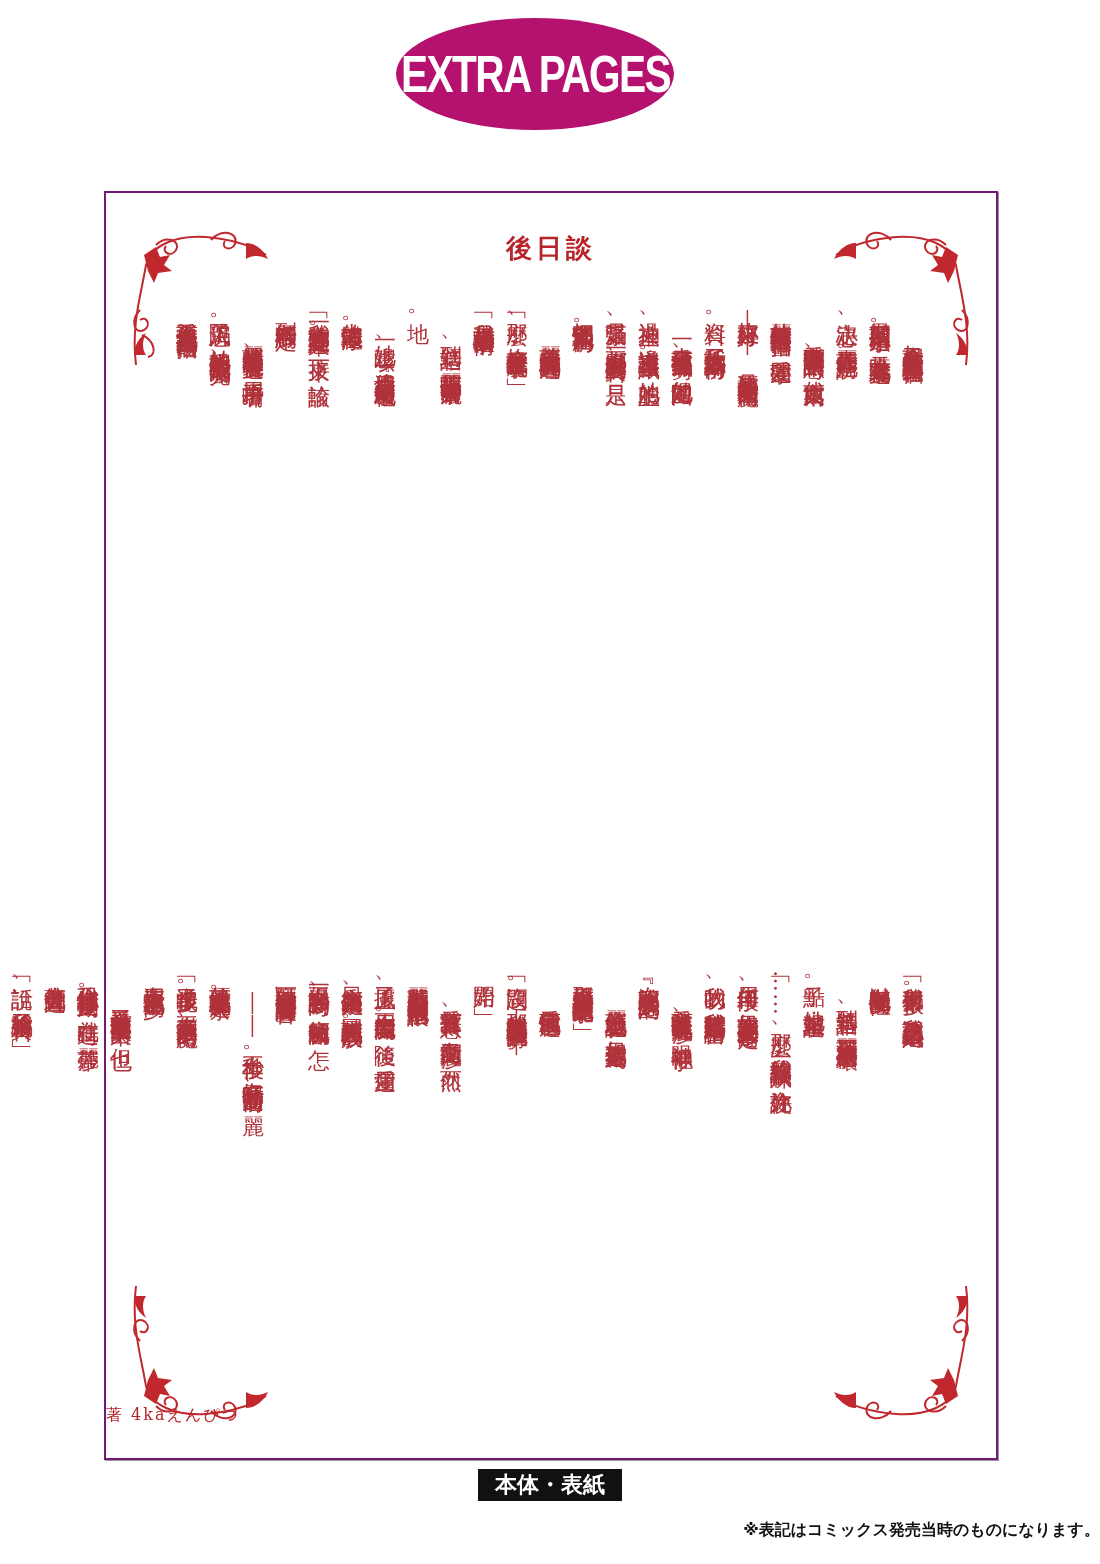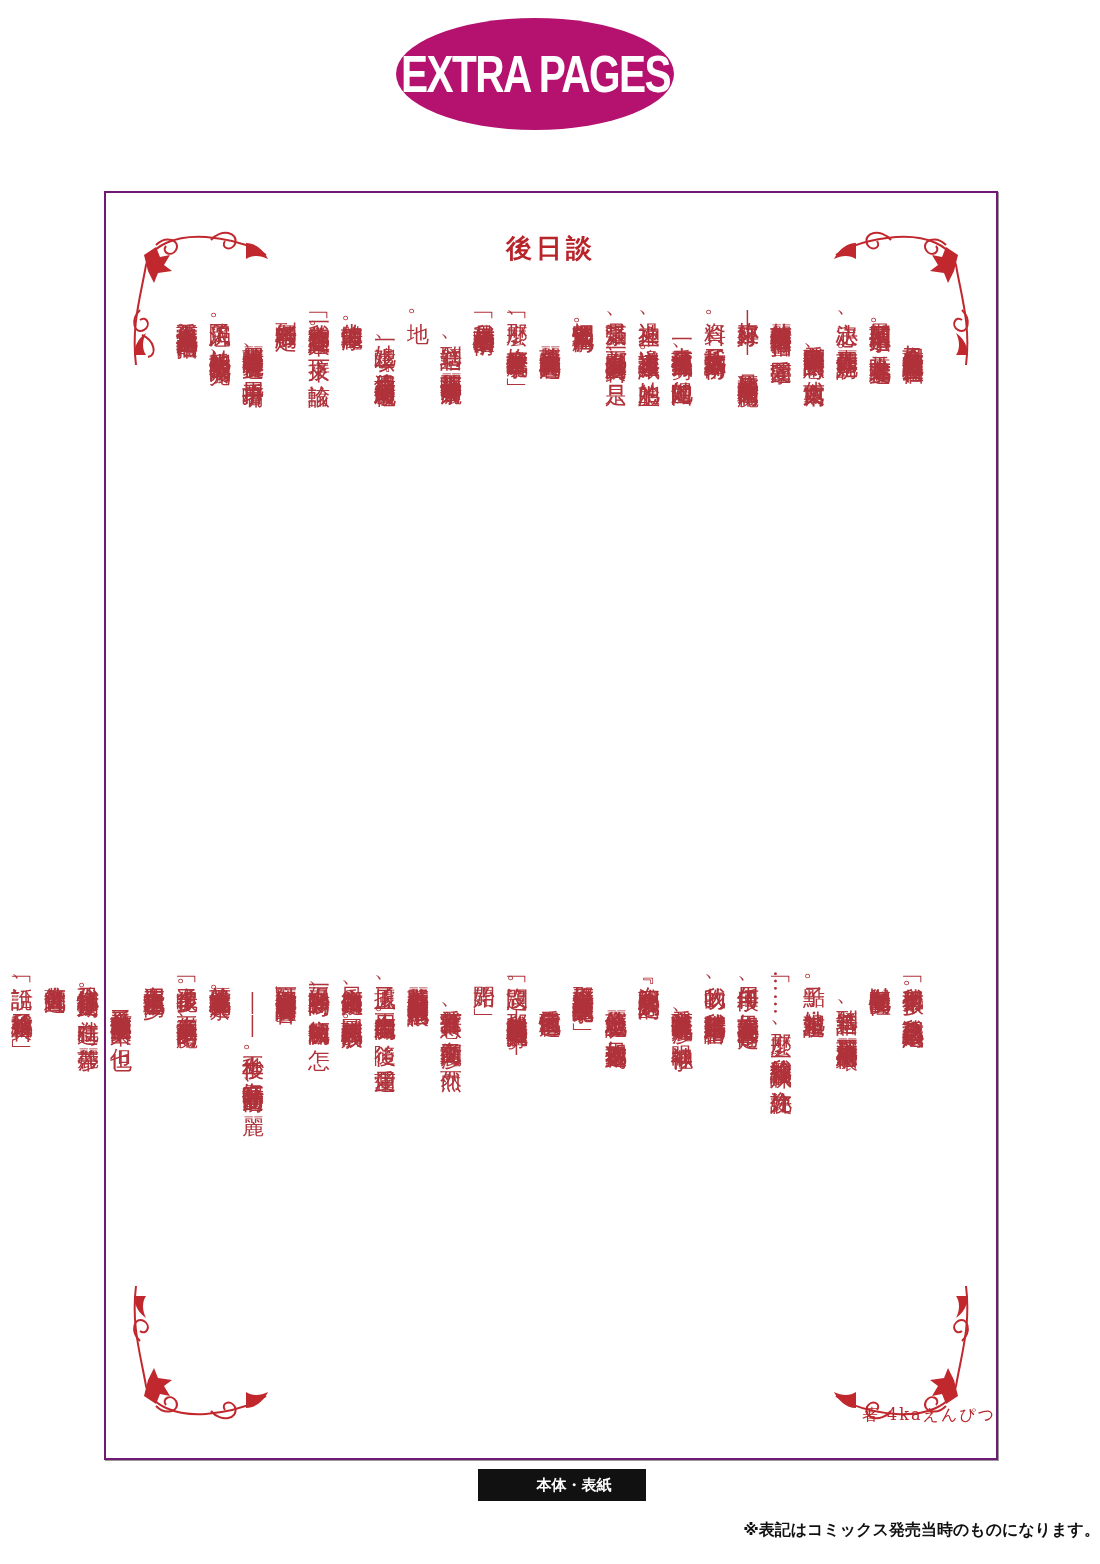--- a/index.html
+++ b/index.html
@@ -26,32 +26,32 @@
     color: #b8242a; font-size: 26px; letter-spacing: 4px; font-weight: bold;
   }
   .block {
     position: absolute; writing-mode: vertical-rl; color: #b0323a;
     font-size: 22px; line-height: 33px; letter-spacing: 1px;
   }
   .block p { margin: 0; white-space: pre; }
   .block.top { right: 66px; top: 112px; height: 620px; }
   .block.bottom { right: 66px; top: 776px; height: 600px; }
   .author {
-    position: absolute; left: 0; right: 0; top: 1212px; text-align: right;
+    position: absolute; left: 0; right: 16px; top: 1212px; text-align: left;
     color: #b8242a; font-size: 16px; letter-spacing: 2px;
   }
   .ornament { position: absolute; width: 160px; height: 160px; }
   .ornament.tl { left: 10px; top: 22px; }
   .ornament.tr { right: 10px; top: 22px; transform: scaleX(-1); }
   .ornament.bl { left: 10px; bottom: 22px; transform: scaleY(-1); }
   .ornament.br { right: 10px; bottom: 22px; transform: scale(-1,-1); }
   .label-box {
     position: absolute; left: 478px; top: 1469px; width: 144px; height: 32px;
     background: #111; color: #fff; font-family: "DejaVu Sans", sans-serif;
-    font-weight: bold; font-size: 15px; display: flex; align-items: center; justify-content: center; padding-left: 24px;
+    font-weight: bold; font-size: 22px; display: flex; align-items: center; justify-content: center;
   }
   .notice {
     position: absolute; left: 0; right: 0; top: 1520px; text-align: right;
     font-family: "DejaVu Sans", sans-serif; font-weight: bold; font-size: 16px; color: #111;
   }
 </style>
 </head>
 <body>
 
 <div class="badge">

